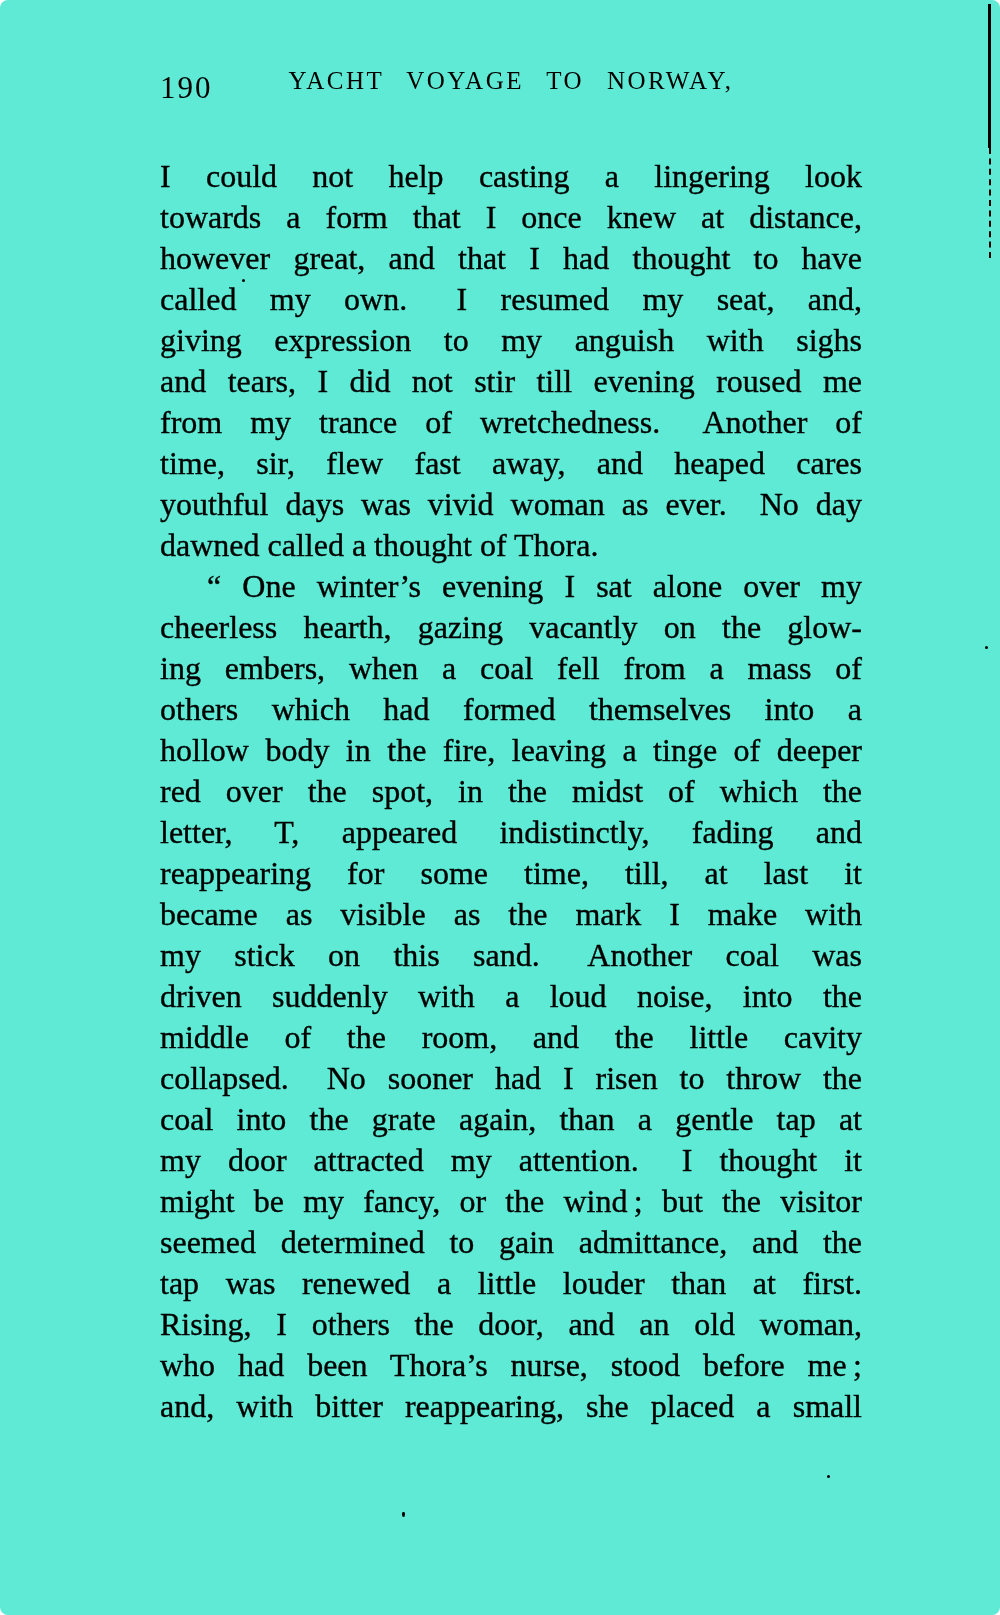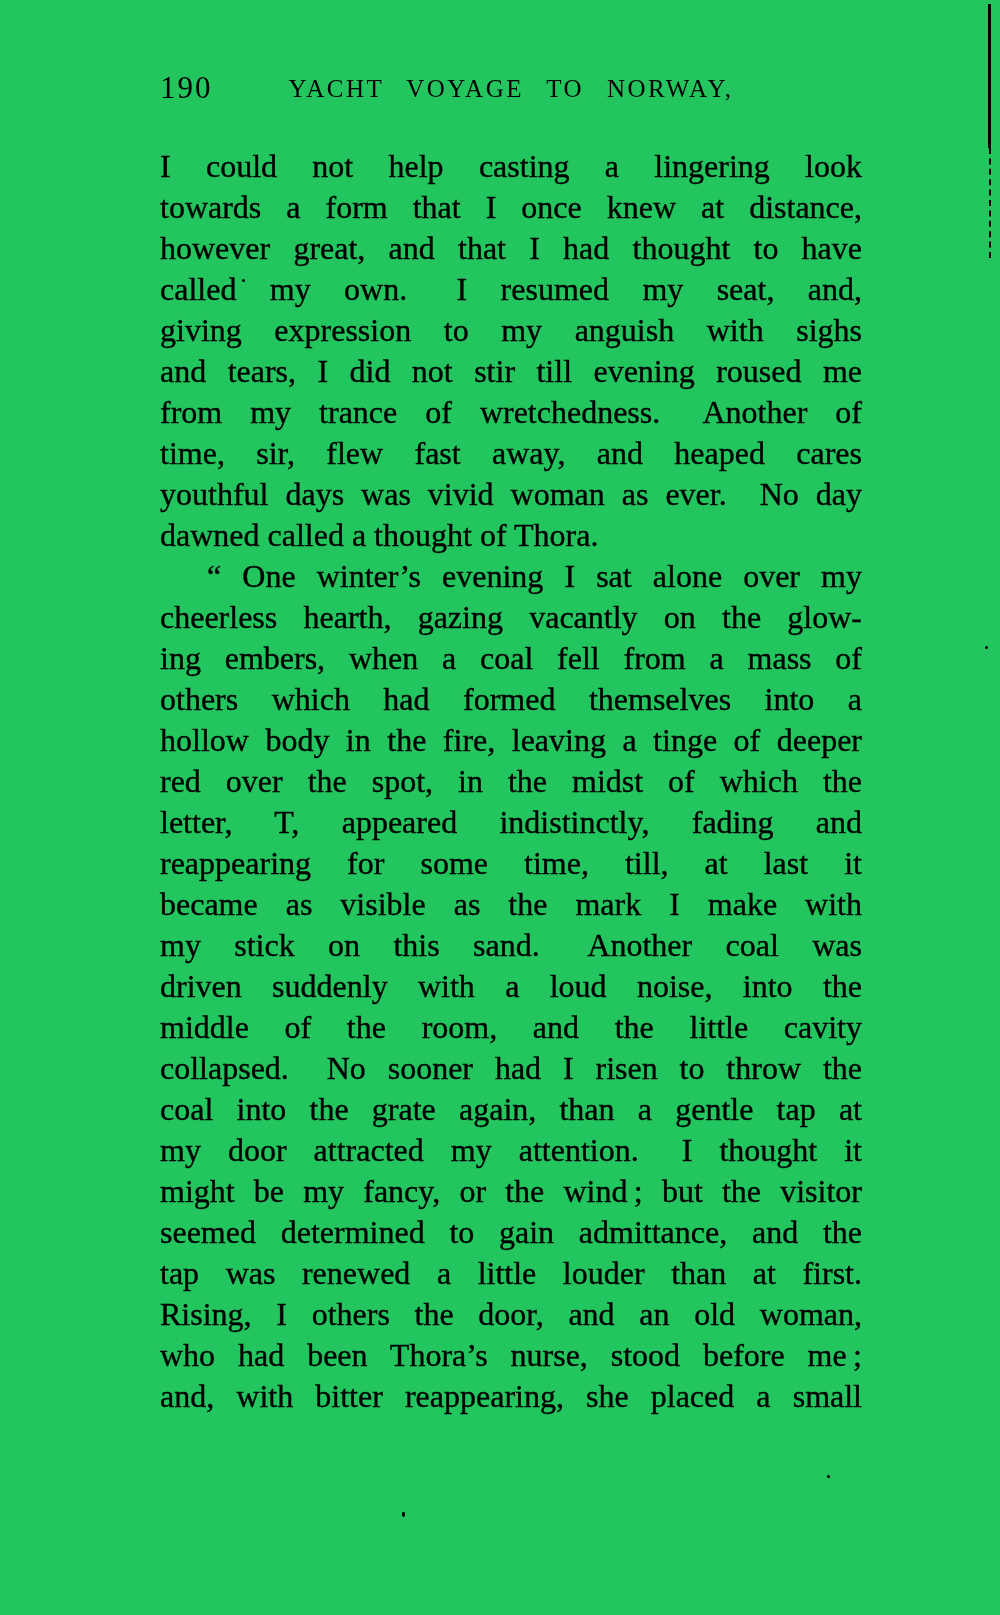--- a/index.html
+++ b/index.html
@@ -6,42 +6,43 @@
   body {
     width: 1000px; height: 1615px;
     background: #ffffff;
     font-family: "Liberation Serif", "DejaVu Serif", serif;
     color: #0a0a0a;
     position: relative;
     overflow: hidden;
   }
   .page {
     position: absolute; inset: 0;
-    background: #22c55e;
+    background: #5eead4;
+    border-radius: 8px;
   }
   .page-number {
     position: absolute;
     left: 160px; top: 70px;
     font-size: 31px;
     letter-spacing: 2px;
     color: #000;
   }
   .running-title {
     position: absolute;
-    left: 160px; top: 75px; width: 702px;
+    left: 160px; top: 67px; width: 702px;
     text-align: center;
     font-size: 25px;
     letter-spacing: 2.5px;
     word-spacing: 14px;
     color: #000;
     white-space: nowrap;
   }
   .text-block {
     position: absolute;
-    left: 160px; top: 146px; width: 702px;
+    left: 160px; top: 156px; width: 702px;
     font-size: 32px;
     line-height: 41px;
     color: #000;
     -webkit-text-stroke: 0.35px #000;
   }
   .line {
     height: 41px;
     text-align: justify;
     text-align-last: justify;
     text-justify: inter-word;

